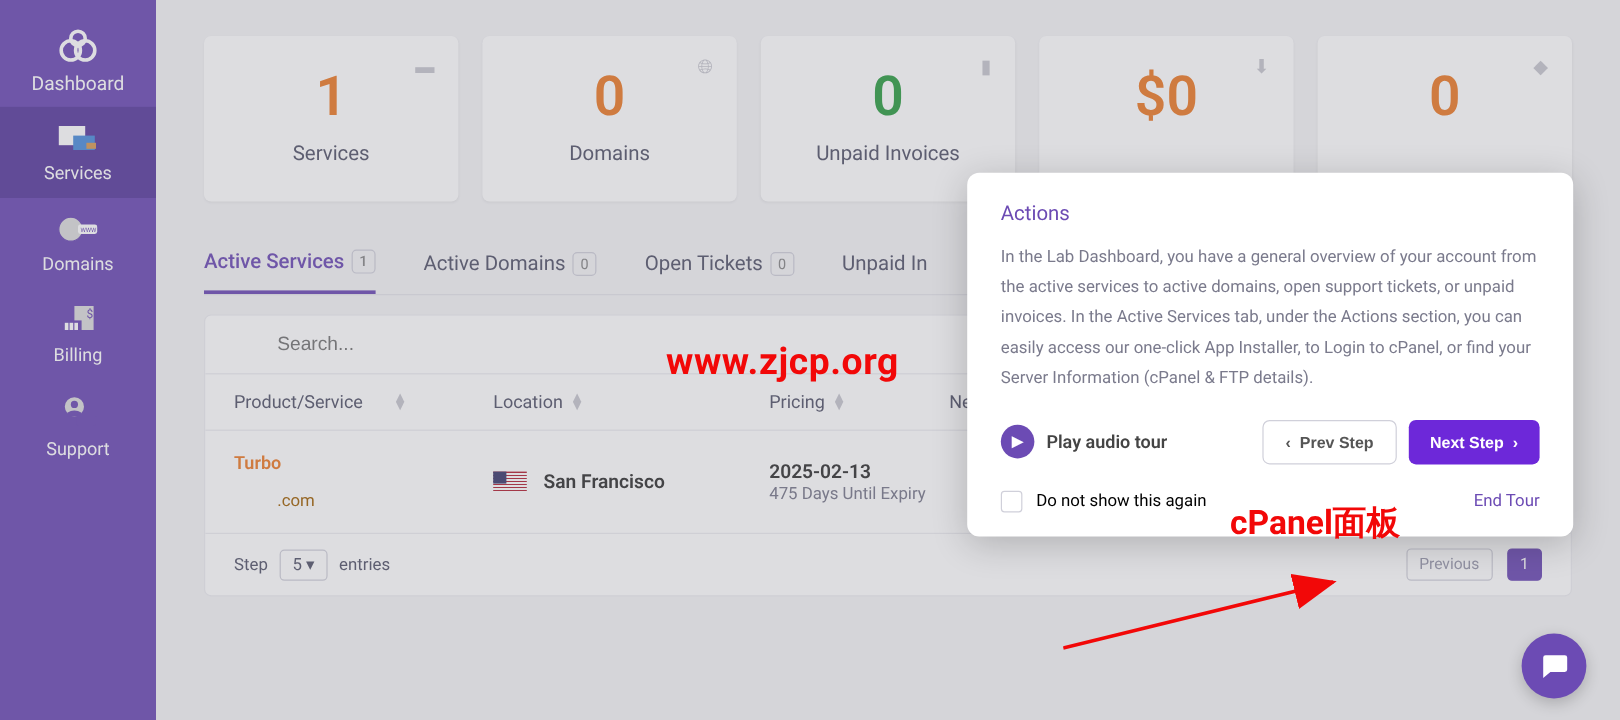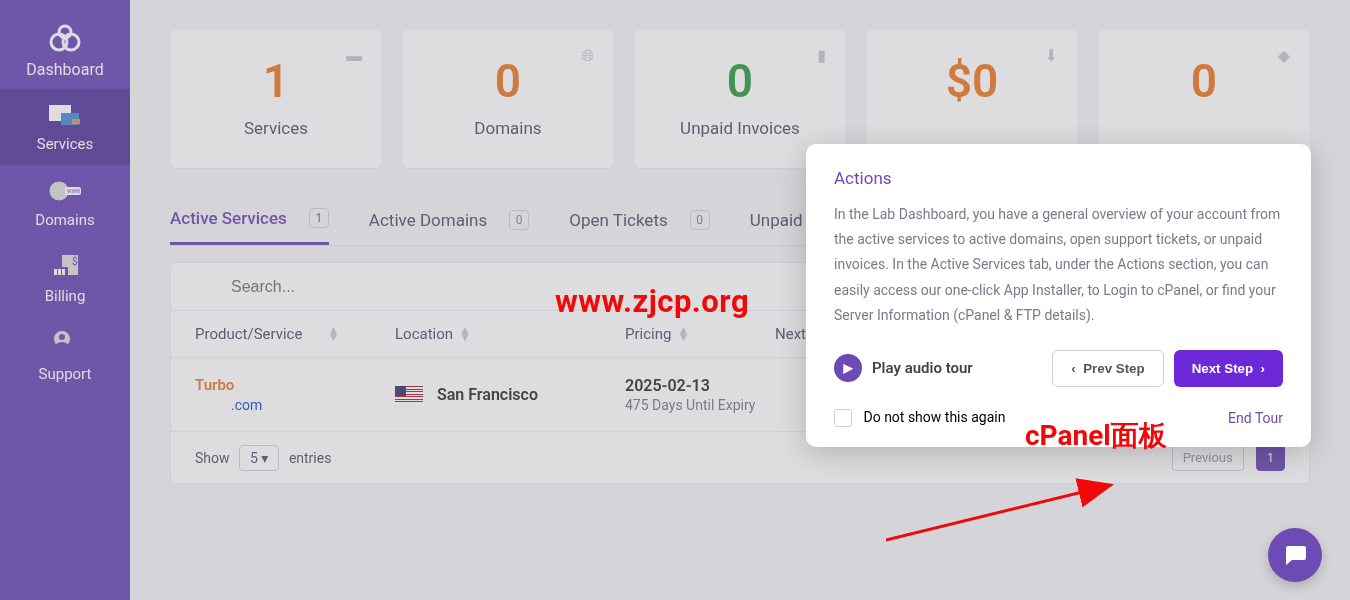--- a/index.html
+++ b/index.html
@@ -11,39 +11,39 @@
 .logo-block { width: 100%; display: flex; flex-direction: column; align-items: center; padding: 12px 0 10px; color: #fff; text-align: center; }
 .main { position: absolute; left: 130px; top: 0; width: 1220px; height: 600px; padding: 30px 40px 0 40px; }
 .dimmer { position: absolute; inset: 0; background: rgba(120,120,130,0.25); pointer-events: none; }
 .stats { display: flex; gap: 20px; }
 .stat-card { flex: 1; background: #fff; border-radius: 6px; padding: 24px 20px 30px; position: relative; text-align: center; box-shadow: 0 1px 2px rgba(0,0,0,0.05); }
 .stat-card .corner-icon { position: absolute; top: 16px; right: 20px; color: #c7c7cf; }
 .stat-value { font-size: 46px; font-weight: 600; color: #ec7c2a; }
 .stat-value.green { color: #2f9e44; }
 .stat-label { margin-top: 10px; color: #55566b; font-size: 17px; }
 .tabs { display: flex; gap: 40px; margin-top: 40px; border-bottom: 1px solid #e5e5ea; }
-.tab { padding: 0 0 14px 0; color: #55566b; font-size: 17px; display: flex; align-items: center; gap: 22px; cursor: pointer; }
+.tab { padding: 0 0 14px 0; color: #55566b; font-size: 17px; display: flex; align-items: center; gap: 6px; cursor: pointer; }
 .tab.active { color: #6c4bb4; border-bottom: 3px solid #6c4bb4; font-weight: 500; }
 .tab-badge { display: inline-flex; justify-content: center; align-items: center; width: 20px; height: 20px; border: 1px solid #d0d0da; border-radius: 4px; font-size: 12px; color: #888; }
 .panel { background: #fff; margin-top: 16px; border-radius: 6px; border: 1px solid #ececf0; overflow: hidden; }
 .search-row { padding: 14px 28px; border-bottom: 1px solid #ececf0; }
 .search-input { border: none; outline: none; font-size: 16px; color: #9a9aad; width: 300px; padding-left: 32px; }
 .thead { display: flex; padding: 14px 24px; border-bottom: 1px solid #ececf0; color: #55566b; font-size: 15px; }
 .th { display: flex; align-items: center; gap: 6px; }
 .sort-icon { color: #c7c7cf; font-size: 12px; display: inline-flex; flex-direction: column; line-height: 7px; }
 .trow { display: flex; padding: 18px 24px; border-bottom: 1px solid #ececf0; align-items: center; }
 .col-product { width: 200px; gap: 25px; }
-.col-location { width: 230px; }
+.col-location { width: 230px; margin-left: 16px; }
 .col-pricing { width: 150px; }
 .col-due { width: 220px; }
 .col-disk { width: 160px; }
 .col-actions-head { flex: 1; text-align: right; padding-right: 10px; }
 .col-actions { flex: 1; display: flex; justify-content: flex-end; gap: 6px; }
 .product-name { color: #ec7c2a; font-weight: 600; font-size: 15px; }
-.product-domain { color: #1d4ed8; font-size: 14px; margin-top: 3px; margin-left: 36px; }
+.product-domain { color: #a16207; font-size: 14px; margin-top: 15px; margin-left: 36px; }
 .flag { display: inline-block; width: 28px; height: 18px; margin-right: 10px; vertical-align: middle; background: linear-gradient(#b22234, #b22234 7%, #fff 7%, #fff 14%, #b22234 14%, #b22234 21%, #fff 21%, #fff 28%, #b22234 28%, #b22234 35%, #fff 35%, #fff 42%, #b22234 42%, #b22234 49%, #fff 49%, #fff 56%, #b22234 56%, #b22234 63%, #fff 63%, #fff 70%, #b22234 70%, #b22234 77%, #fff 77%, #fff 84%, #b22234 84%, #b22234 91%, #fff 91%); position: relative; }
 .flag::before { content: ""; position: absolute; left: 0; top: 0; width: 11px; height: 10px; background: #3c3b6e; }
 .loc-text { font-weight: 600; color: #333; }
 .price-amt { color: #333; font-weight: 600; }
 .price-cycle { color: #7a7a8c; font-size: 14px; margin-top: 2px; }
 .due-date { color: #333; font-weight: 600; }
 .due-days { color: #7a7a8c; font-size: 14px; margin-top: 2px; }
 .disk-bar { width: 130px; height: 6px; background: #e9e9ef; border-radius: 3px; overflow: hidden; }
 .disk-fill { width: 2%; height: 100%; background: #6c4bb4; }
 .disk-text { color: #888; font-size: 13px; margin-top: 6px; }
@@ -229,21 +229,21 @@
           <span class="action-icon">▦</span>
           <span class="action-icon highlight">cP</span>
           <span class="action-icon">✉</span>
           <span class="action-icon">⚙</span>
           <span class="action-icon">ⓘ</span>
         </div>
       </div>
     </div>
     <div class="foot">
       <div>
-        <span>Show</span>
+        <span>Step</span>
         <span class="show-sel"><span>5</span> ▾</span>
         <span>entries</span>
       </div>
       <div class="pager">
         <span class="pager-btn">Previous</span>
         <span class="pager-btn active">1</span>
       </div>
     </div>
   </div>
 </div>

